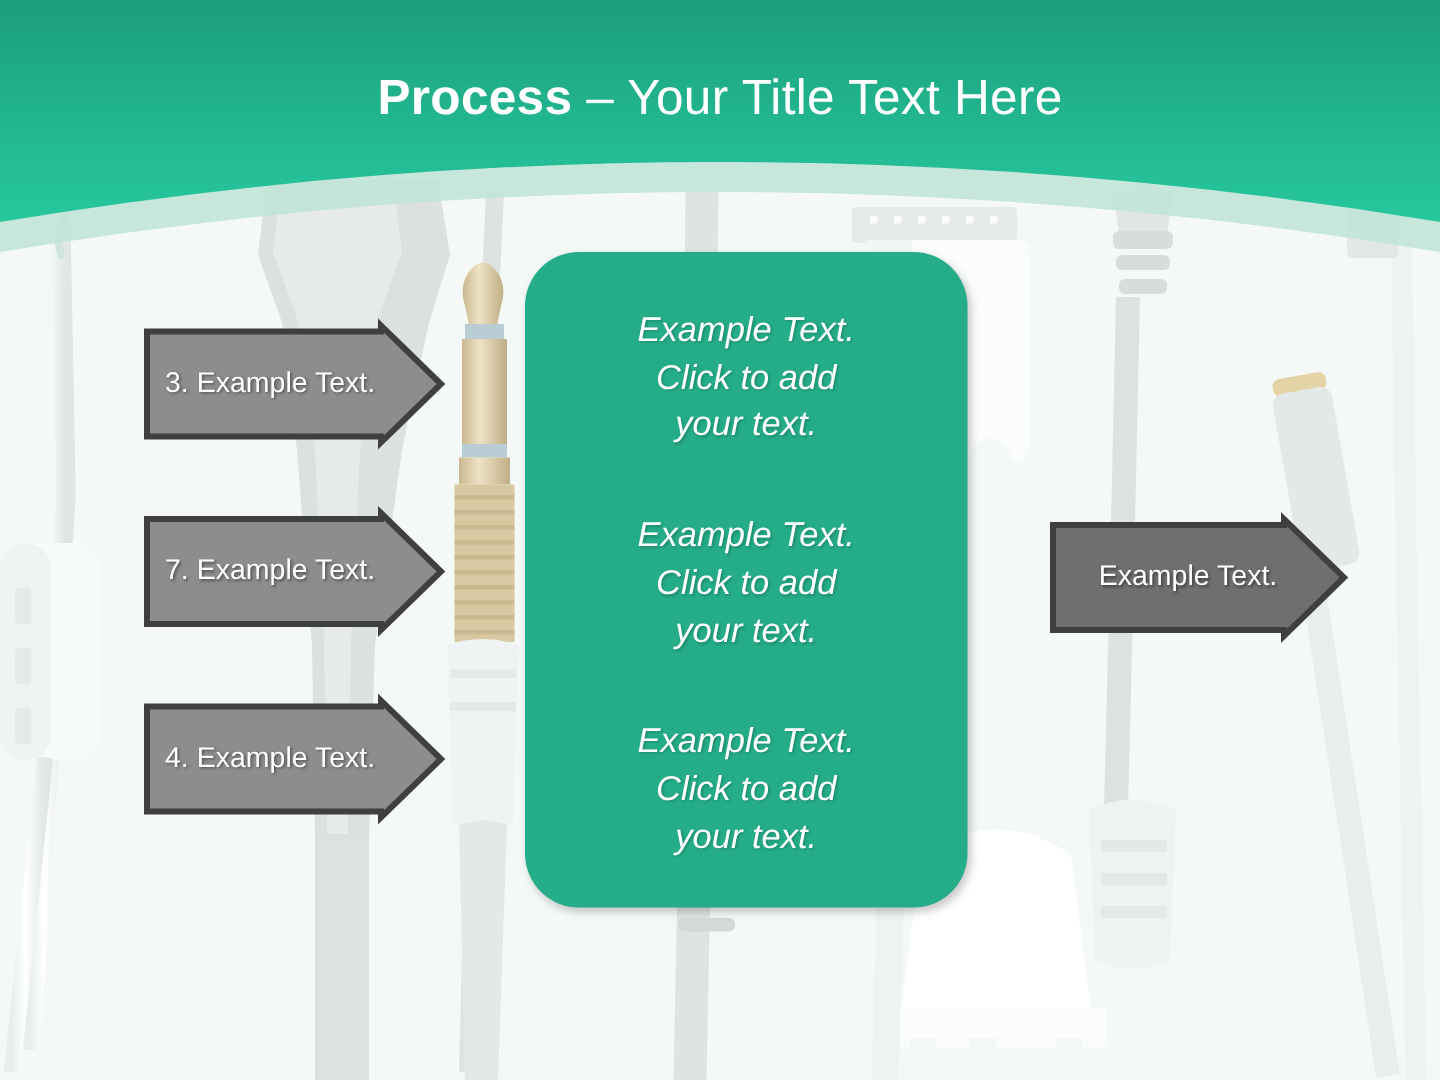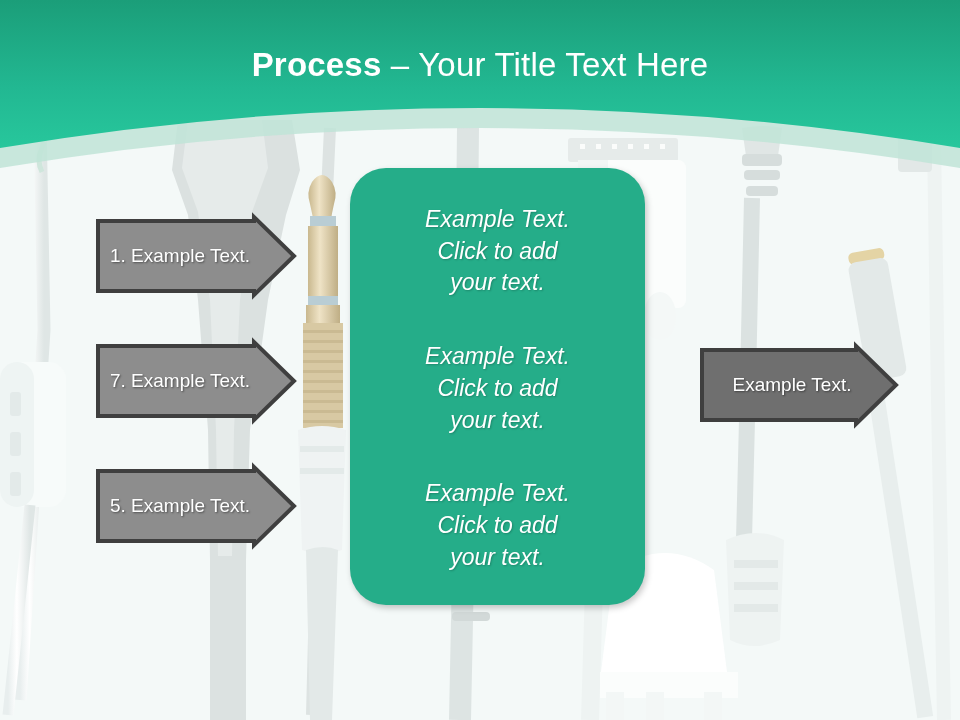--- a/index.html
+++ b/index.html
@@ -243,35 +243,35 @@
 your text.</div>
     <div class="panel-block">Example Text.
 Click  to add
 your text.</div>
   </div>
 
   <div class="arrow" id="arrow-1">
     <svg viewBox="0 0 200 82" xmlns="http://www.w3.org/2000/svg">
       <path d="M2 6 L158 6 L158 2 L198 41 L158 80 L158 76 L2 76 Z" fill="#8d8d8d" stroke="#3f3f3f" stroke-width="4" stroke-linejoin="miter"></path>
     </svg>
-    <div class="arrow-label">1. Example Text.</div>
+    <div class="arrow-label">3. Example Text.</div>
   </div>
 
   <div class="arrow" id="arrow-2">
     <svg viewBox="0 0 200 82" xmlns="http://www.w3.org/2000/svg">
       <path d="M2 6 L158 6 L158 2 L198 41 L158 80 L158 76 L2 76 Z" fill="#8d8d8d" stroke="#3f3f3f" stroke-width="4" stroke-linejoin="miter"></path>
     </svg>
     <div class="arrow-label">7. Example Text.</div>
   </div>
 
   <div class="arrow" id="arrow-3">
     <svg viewBox="0 0 200 82" xmlns="http://www.w3.org/2000/svg">
       <path d="M2 6 L158 6 L158 2 L198 41 L158 80 L158 76 L2 76 Z" fill="#8d8d8d" stroke="#3f3f3f" stroke-width="4" stroke-linejoin="miter"></path>
     </svg>
-    <div class="arrow-label">5. Example Text.</div>
+    <div class="arrow-label">4. Example Text.</div>
   </div>
 
   <div class="arrow" id="arrow-4">
     <svg viewBox="0 0 198 82" xmlns="http://www.w3.org/2000/svg">
       <path d="M2 6 L156 6 L156 2 L196 41 L156 80 L156 76 L2 76 Z" fill="#6f6f6f" stroke="#3f3f3f" stroke-width="4" stroke-linejoin="miter"></path>
     </svg>
     <div class="arrow-label">Example Text.</div>
   </div>
 
 </div>

